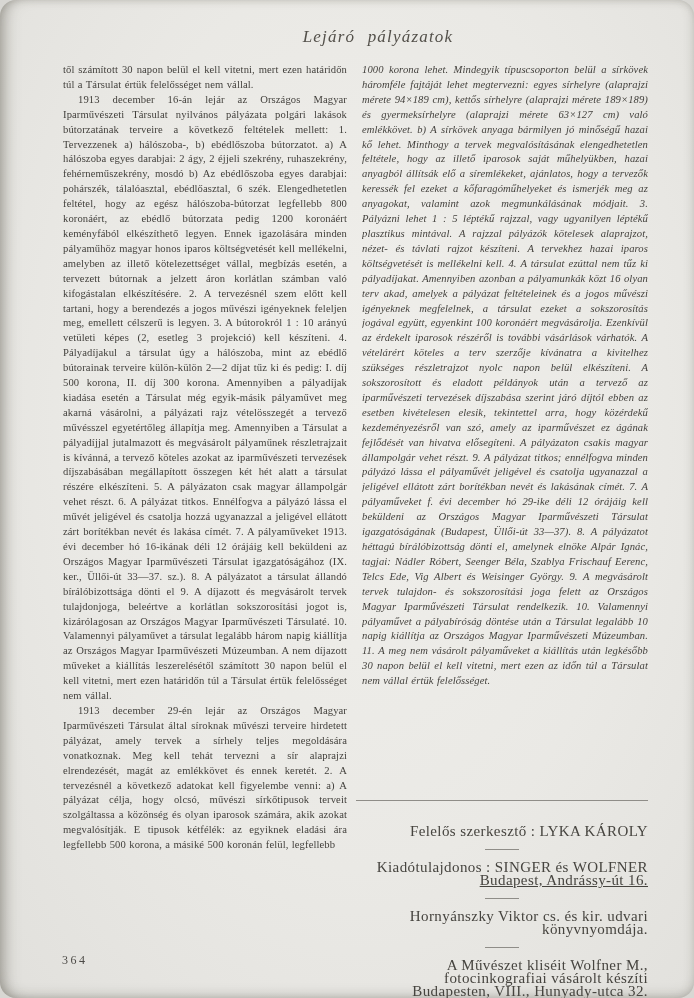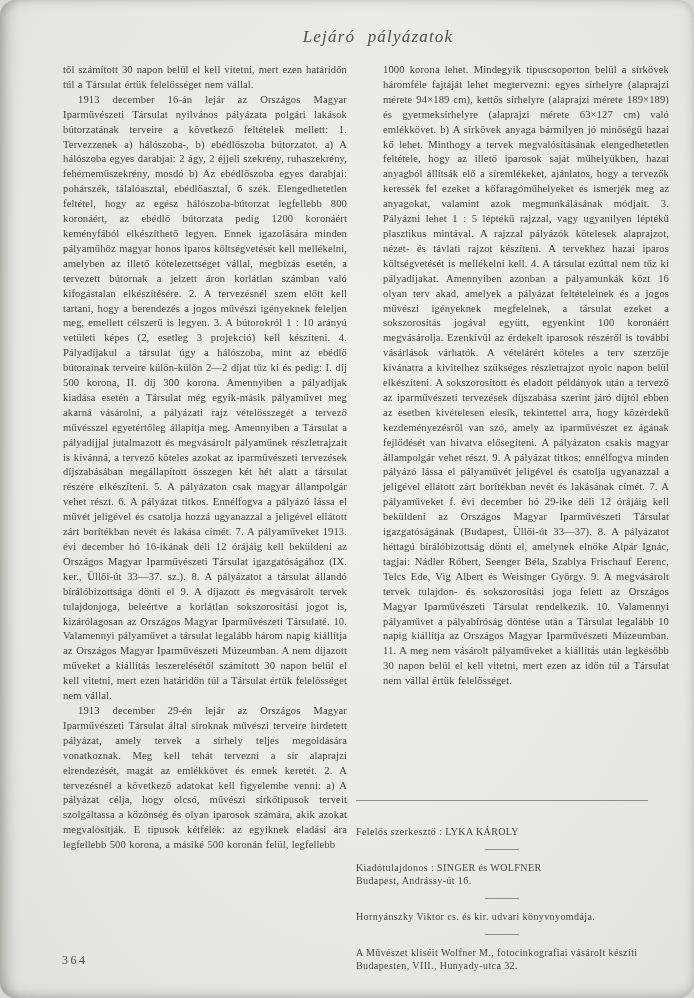--- a/index.html
+++ b/index.html
@@ -30,37 +30,37 @@
     position:absolute;top:63px;
     font-size:10.6px;line-height:14.9px;
     text-align:justify;
     word-spacing:0.6px;letter-spacing:0.1px;
     color:#413f3b;
     overflow:hidden;
   }
   .col p{margin:0;padding:0;}
   .col p.indent{text-indent:15px;}
   .col-left{left:56px;width:284px;height:900px;margin-left:7px;}
-  .col-right{left:383px;width:286px;height:740px;}
+  .col-right{left:362px;width:286px;height:740px;font-style:italic;}
   .colophon{
     position:absolute;left:356px;top:800px;width:292px;
-    text-align:left;
-    font-size:10px;line-height:13px;
+    text-align:right;
+    font-size:15px;line-height:13px;
     letter-spacing:0.4px;color:#46443f;
   }
   .colophon p{margin:0;}
   .rule-long{
     border:none;border-top:1px solid #8f8d88;
     margin:0 0 24px 0;width:100%;
   }
   .rule-short{
     border:none;border-top:1px solid #8f8d88;
     width:34px;margin:11px auto;
   }
-  .c-gap{margin-top:4px;}
+  .c-gap{margin-top:4px;text-decoration:underline;}
   .pagenum{
     position:absolute;left:62px;top:953px;
     font-size:12px;letter-spacing:2.5px;color:#4c4a46;
   }
 </style>
 </head>
 <body>
 
 <div class="page">
 

